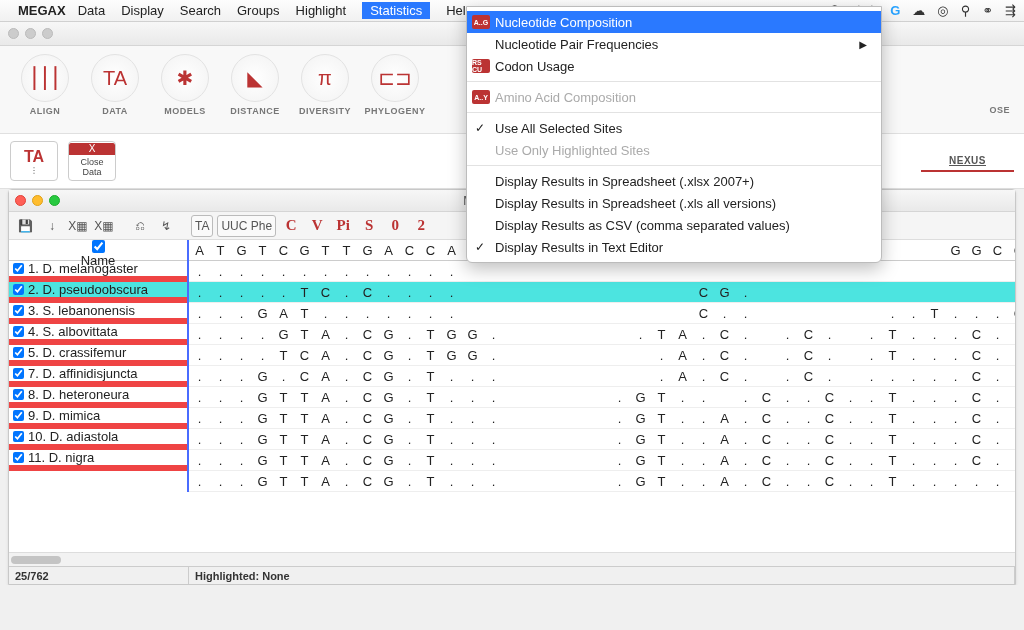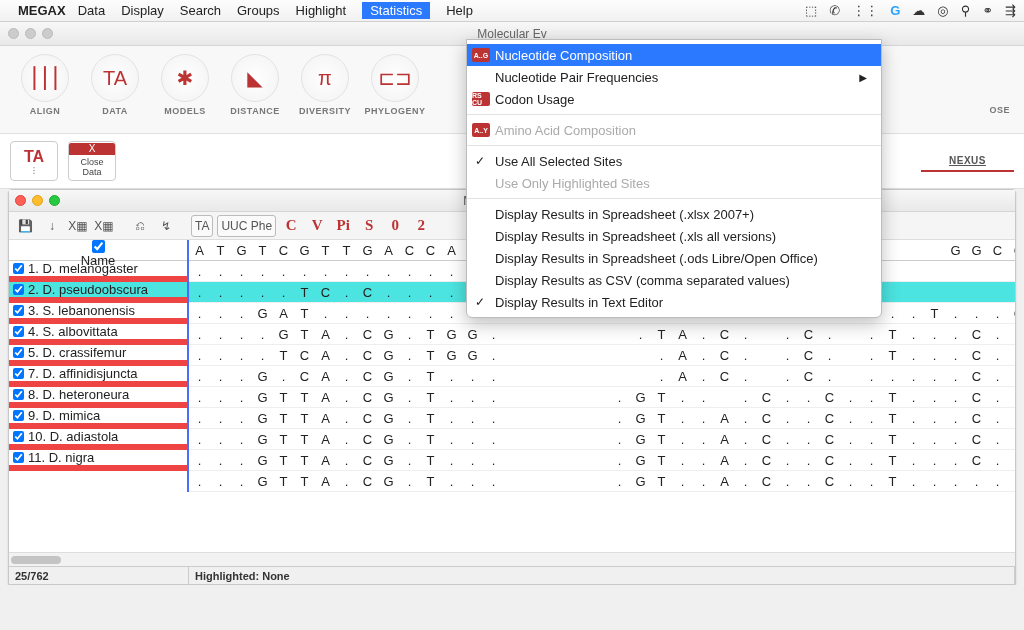--- a/index.html
+++ b/index.html
@@ -46,21 +46,21 @@
   .seq .srow { height:21px; display:flex; align-items:center; border-bottom:1px solid #eee; }
   .seq .srow.hdr { border-bottom:1px solid #ccc;}
   .seq .srow.hl { background:#4ce4e0; }
   .seq .cell { width:21px; text-align:center; flex:0 0 21px;}
   .seq .mark { background:#1f2fbf; color:#fff;}
   .footer { height:18px; background:#f0f0f0; border-top:1px solid #ccc; display:flex; align-items:center; font-size:11px; color:#333;font-weight:bold;}
   .footer .fcell { padding:0 6px; border-right:1px solid #ccc; height:100%; display:flex; align-items:center;}
   .footer .fcell:first-child { width:180px; }
   .scrollbar-h { height:14px; background:#f2f2f2; border-top:1px solid #ddd; display:flex; align-items:center; padding:0 2px;}
   .scrollbar-h .thumb { width:50px; height:8px; background:#c4c4c4; border-radius:4px;}
-  .dropdown { position:absolute; top:39px; left:466px; width:416px; background:#fff; border:1px solid #bcbcbc; border-radius:0 0 6px 6px; box-shadow:0 6px 18px rgba(0,0,0,0.25); z-index:100; padding:4px 0;}
+  .dropdown { position:absolute; top:6px; left:466px; width:416px; background:#fff; border:1px solid #bcbcbc; border-radius:0 0 6px 6px; box-shadow:0 6px 18px rgba(0,0,0,0.25); z-index:100; padding:4px 0;}
   .dropdown .mi { height:22px; display:flex; align-items:center; padding:0 14px 0 28px; font-size:13px; color:#222; position:relative;}
   .dropdown .mi.hl { background:#2a79ff; color:#fff;}
   .dropdown .mi.disabled { color:#aaa; }
   .dropdown .sep { height:1px; background:#e2e2e2; margin:4px 0;}
   .dropdown .mi .badge { width:18px; height:14px; background:#b33; color:#fff; font-size:7px; font-weight:bold; display:flex; align-items:center; justify-content:center; border-radius:2px; position:absolute; left:5px;}
   .dropdown .mi .check { position:absolute; left:8px; font-size:12px;}
   .dropdown .mi .arrow { margin-left:auto; font-size:10px;}
   .close-pos { position:absolute; right:14px; bottom:18px; font-size:9px; color:#777; letter-spacing:0.5px; font-weight:600; }
 </style>
 </head>
@@ -110,23 +110,20 @@
       <span>Use Only Highlighted Sites</span>
     </div>
     <div class="sep"></div>
     <div class="mi">
       <span>Display Results in Spreadsheet (.xlsx 2007+)</span>
     </div>
     <div class="mi">
       <span>Display Results in Spreadsheet (.xls all versions)</span>
     </div>
     <div class="mi">
-      <span>Display Results in Spreadsheet (.ods Libre/Open Office)</span>
-    </div>
-    <div class="mi">
       <span>Display Results as CSV (comma separated values)</span>
     </div>
     <div class="mi">
       <span class="check">✓</span>
       <span>Display Results in Text Editor</span>
     </div>
   </div>
 
 <div class="main-window">
   <div class="titlebar">

